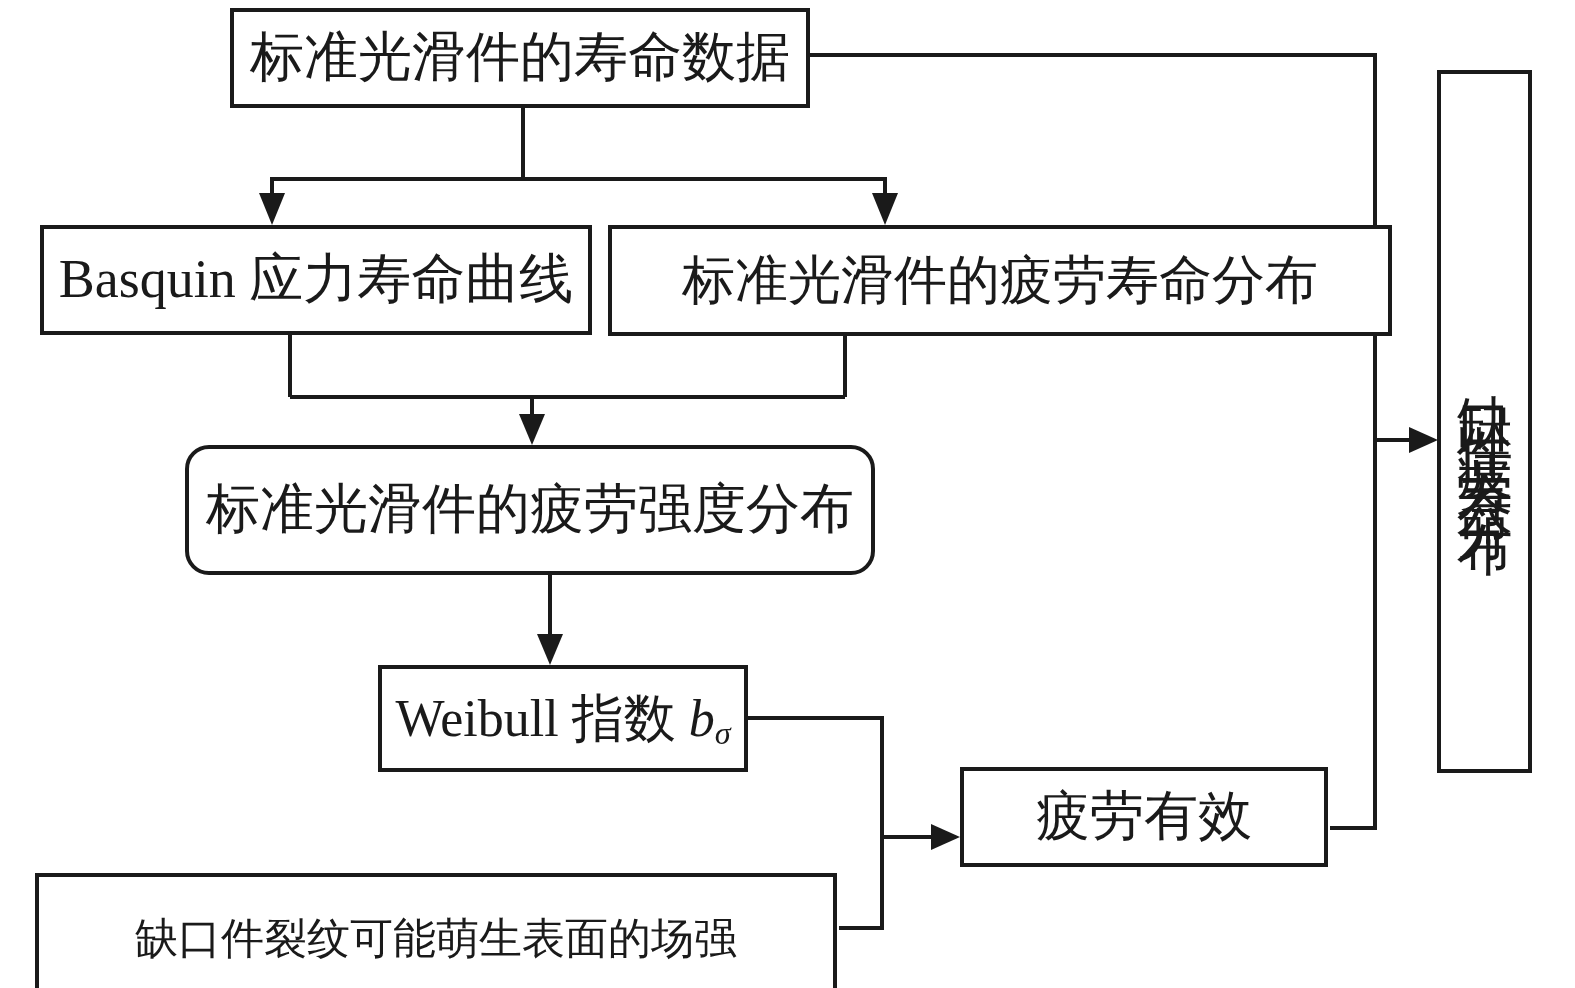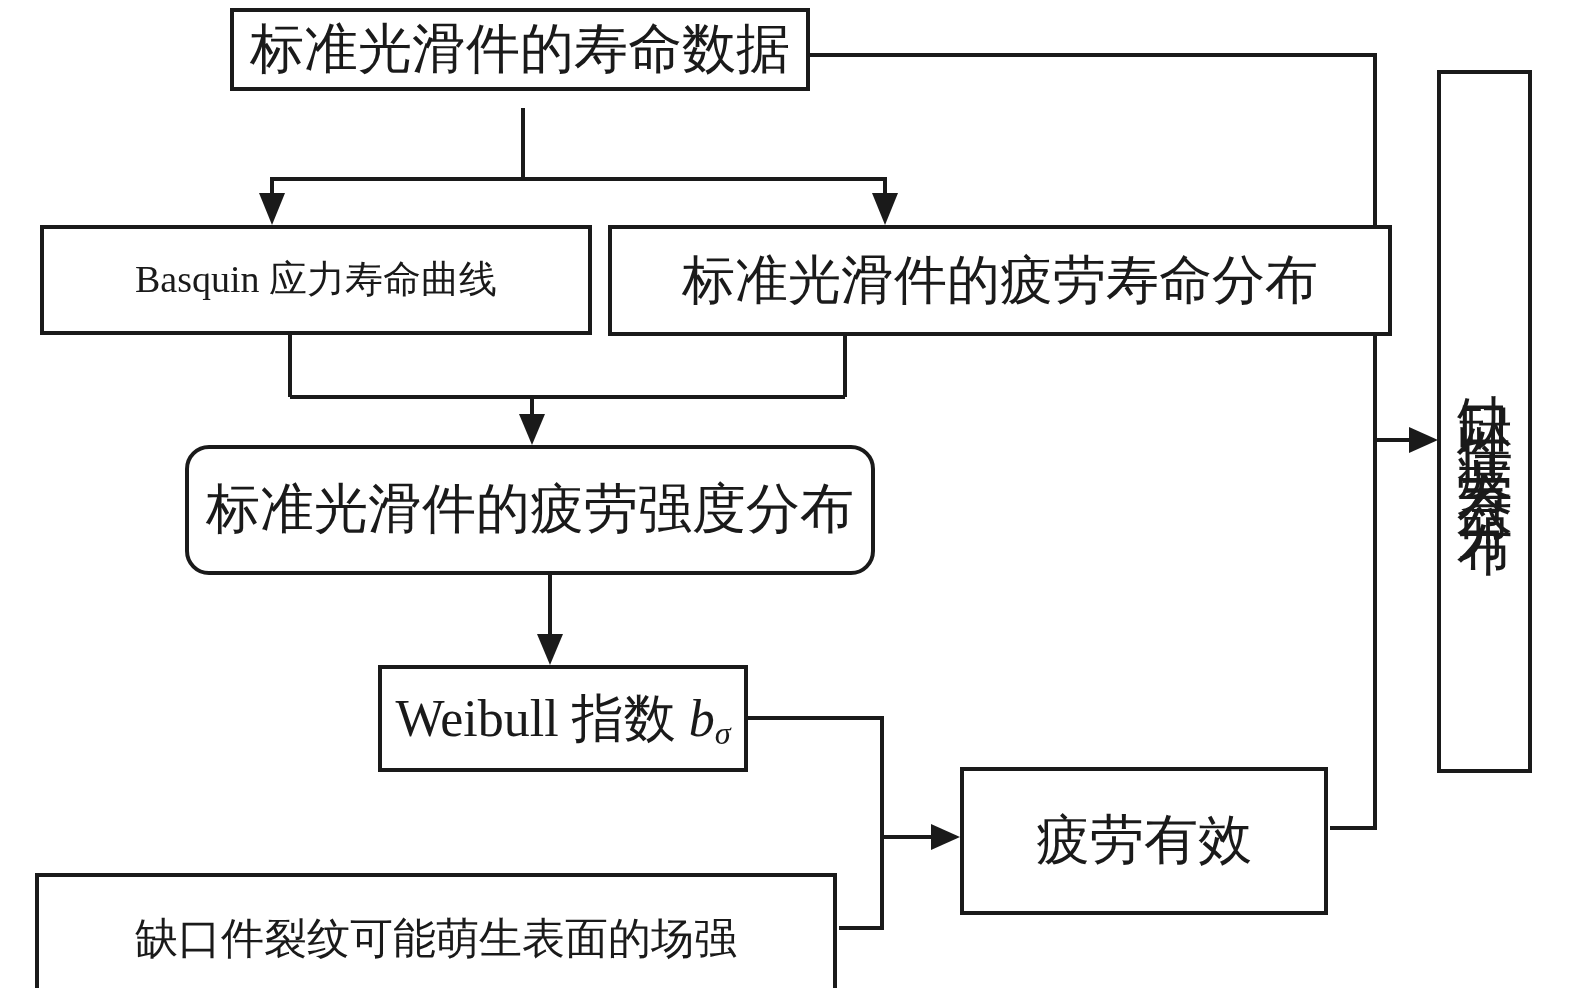--- a/index.html
+++ b/index.html
@@ -37,27 +37,27 @@
     box-sizing: border-box;
     border: 4px solid #1a1a1a;
     background: #ffffff;
     display: flex;
     align-items: center;
     justify-content: center;
     text-align: center;
     line-height: 1.1;
     white-space: nowrap;
   }
-  .node-top        { left: 230px;  top: 8px;   width: 580px; height: 83px; font-size: 54px; }
-  .node-basquin    { left: 40px;   top: 225px; width: 552px; height: 110px; font-size: 38px; }
+  .node-top        { left: 230px;  top: 8px;   width: 580px; height: 100px; font-size: 54px; }
+  .node-basquin    { left: 40px;   top: 225px; width: 552px; height: 110px; font-size: 54px; }
   .node-lifedist   { left: 608px;  top: 225px; width: 784px; height: 111px; font-size: 53px; }
   .node-strength   { left: 185px;  top: 445px; width: 690px; height: 130px; font-size: 54px; border-radius: 24px; }
   .node-weibull    { left: 378px;  top: 665px; width: 370px; height: 107px; font-size: 52px; text-align: right; }
   .node-field      { left: 35px;   top: 873px; width: 802px; height: 132px; font-size: 43px; }
-  .node-effstress  { left: 960px;  top: 767px; width: 368px; height: 148px; font-size: 54px;
+  .node-effstress  { left: 960px;  top: 767px; width: 368px; height: 100px; font-size: 54px;
                      line-height: 1.22; white-space: normal; flex-direction: column; }
   .node-notched    { left: 1437px; top: 70px;  width: 95px;  height: 703px; font-size: 56px;
                      writing-mode: vertical-rl; text-orientation: upright;
                      letter-spacing: 16px; }
   .sym-italic { font-style: italic; }
   sub {
     font-size: 0.62em;
     line-height: 0;
     vertical-align: baseline;
     position: relative;

